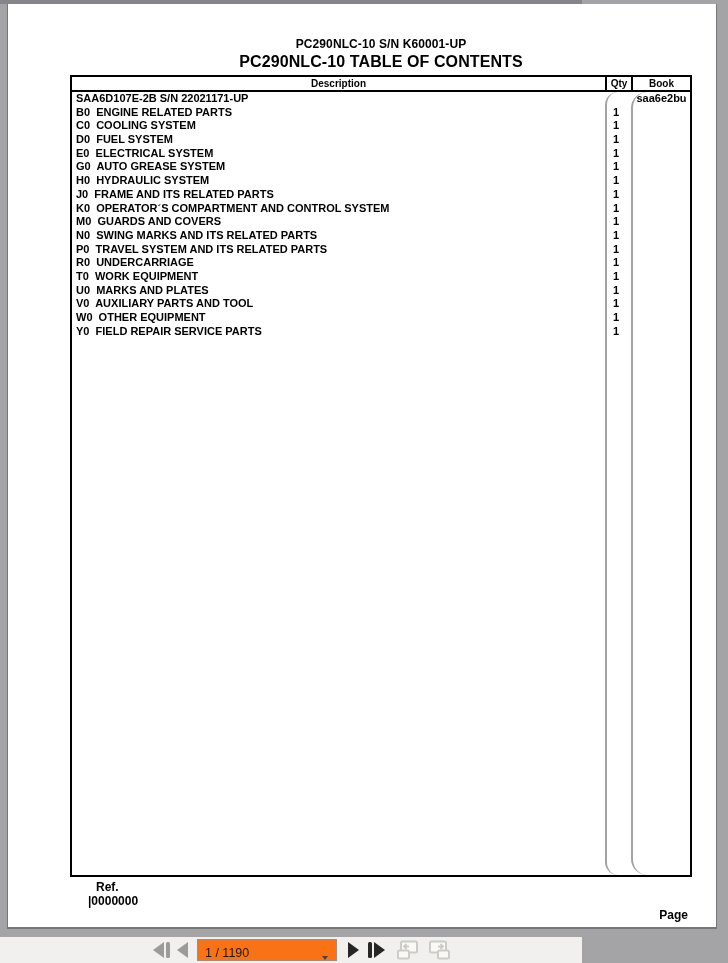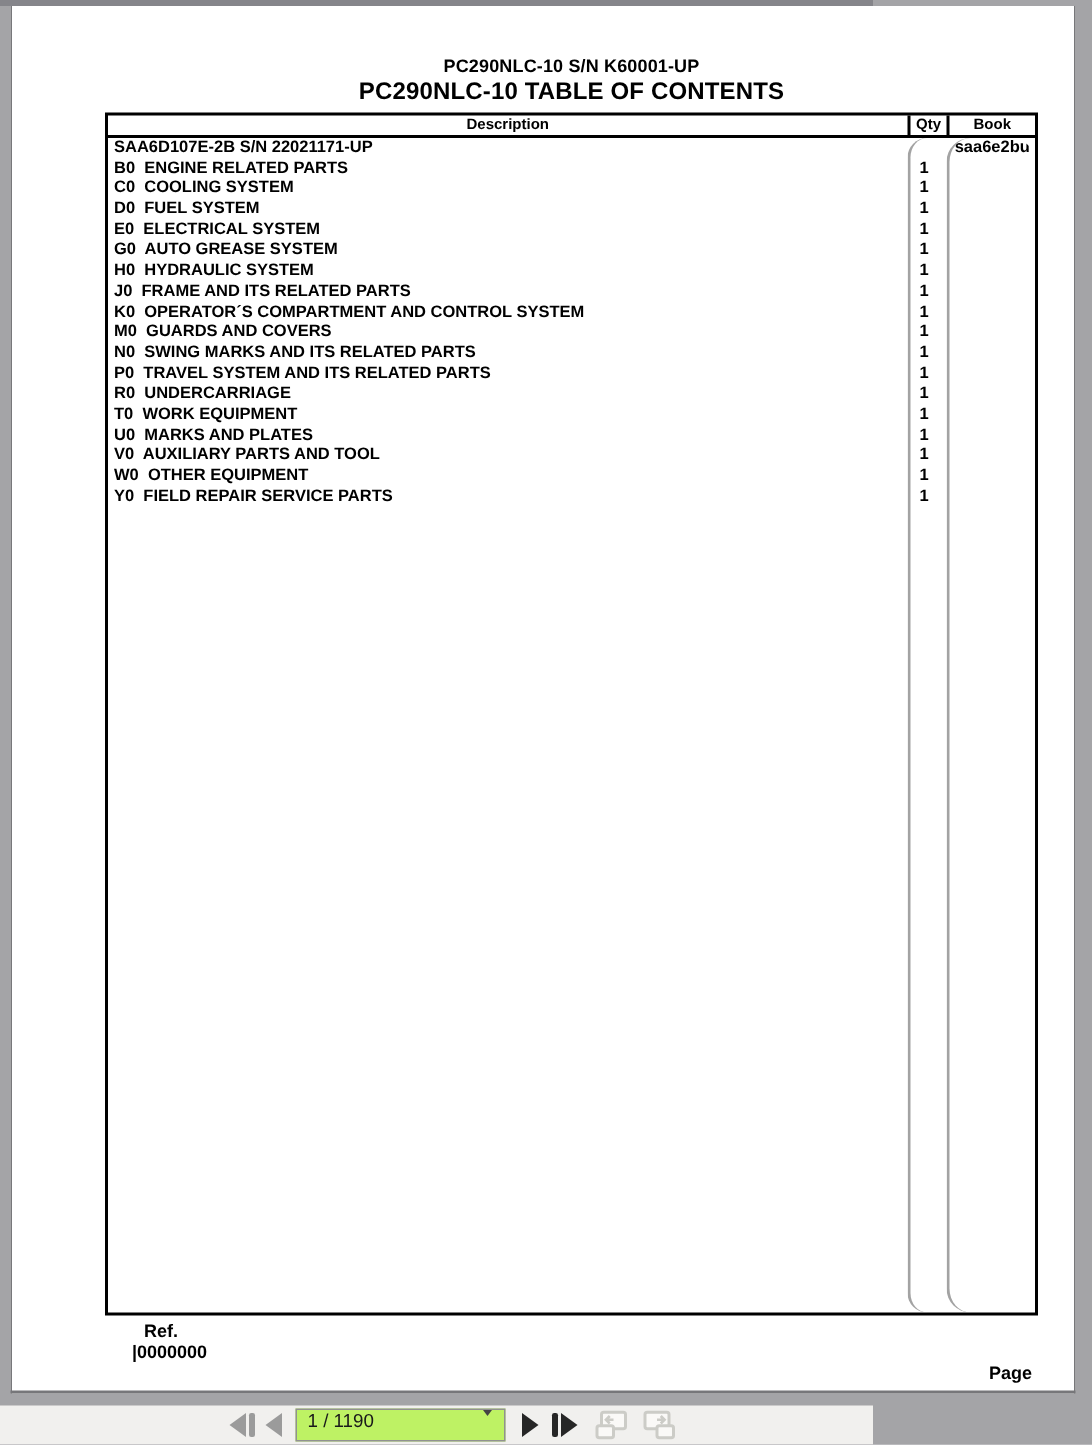--- a/index.html
+++ b/index.html
@@ -100,24 +100,24 @@
   .navbtn.disabled { color: #9b9b9b; }
   .navbtn.enabled { color: #262626; }
   .tri-l { width: 0; height: 0; border-top: 8px solid transparent; border-bottom: 8px solid transparent; border-right: 11px solid; }
   .tri-r { width: 0; height: 0; border-top: 8px solid transparent; border-bottom: 8px solid transparent; border-left: 11px solid; }
   .bar { width: 4px; height: 16px; background: currentColor; border-radius: 1.5px; }
   .navbtn .bar + .tri-r, .navbtn .tri-l + .bar { margin-left: 2px; }
   .mr7 { margin-right: 7px; } .mr9 { margin-right: 9px; } .mr11 { margin-right: 11px; }
 
   .combo {
     width: 140px; height: 22px;
-    background: #bef264;
+    background: #f97316;
     border: 1px solid #919191;
     box-sizing: border-box;
-    display: flex; align-items: flex-start;
+    display: flex; align-items: flex-end;
     font-size: 12.5px; color: #1a1a1a;
     padding-left: 7px;
     cursor: pointer;
   }
   .combo .caret {
     margin-left: auto; margin-right: 8px;
     width: 0; height: 0;
     border-left: 3.5px solid transparent;
     border-right: 3.5px solid transparent;
     border-top: 4px solid #444;

